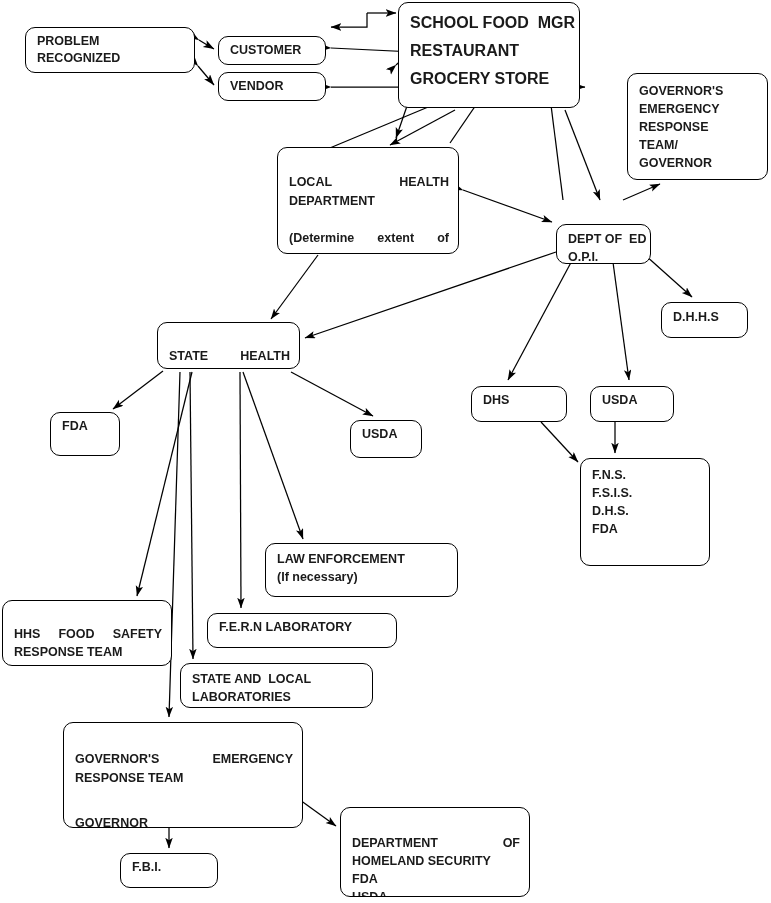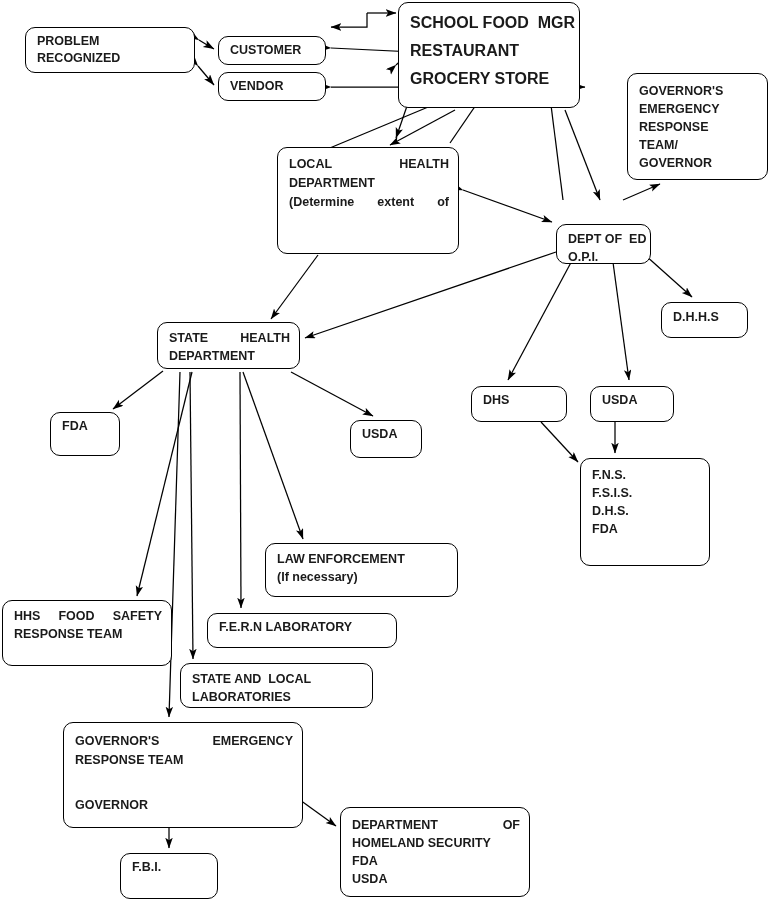--- a/index.html
+++ b/index.html
@@ -45,21 +45,21 @@
   }
   .node .line {
     display: block;
     white-space: pre;
   }
   .node.justify .line.j {
     display: flex;
     justify-content: space-between;
     white-space: normal;
   }
-  .node.justify .line.j > span { display: inline-block; }
+  .node.justify .line.j > span { display: inline-block; margin-top: 18px; }
   .node.vcenter {
     display: flex;
     flex-direction: column;
     justify-content: center;
   }
   .node.spacer-gap .gap { display: block; height: 26px; }
 </style>
 </head>
 <body>
 
@@ -257,17 +257,17 @@
   <div class="node justify" style="left:340px; top:807px; width:190px; height:90px; padding-top:8px; line-height:18px;">
     <span class="line j">
       <span>DEPARTMENT</span>
       <span>OF</span>
     </span>
     <span class="line">HOMELAND SECURITY</span>
     <span class="line">FDA</span>
     <span class="line">USDA</span>
   </div>
 
-  <div class="node" style="left:120px; top:853px; width:98px; height:46px; padding-top:5px;">
+  <div class="node" style="left:120px; top:853px; width:98px; height:35px; padding-top:5px;">
     <span class="line">F.B.I.</span>
   </div>
 
 </div>
 
 </body></html>

